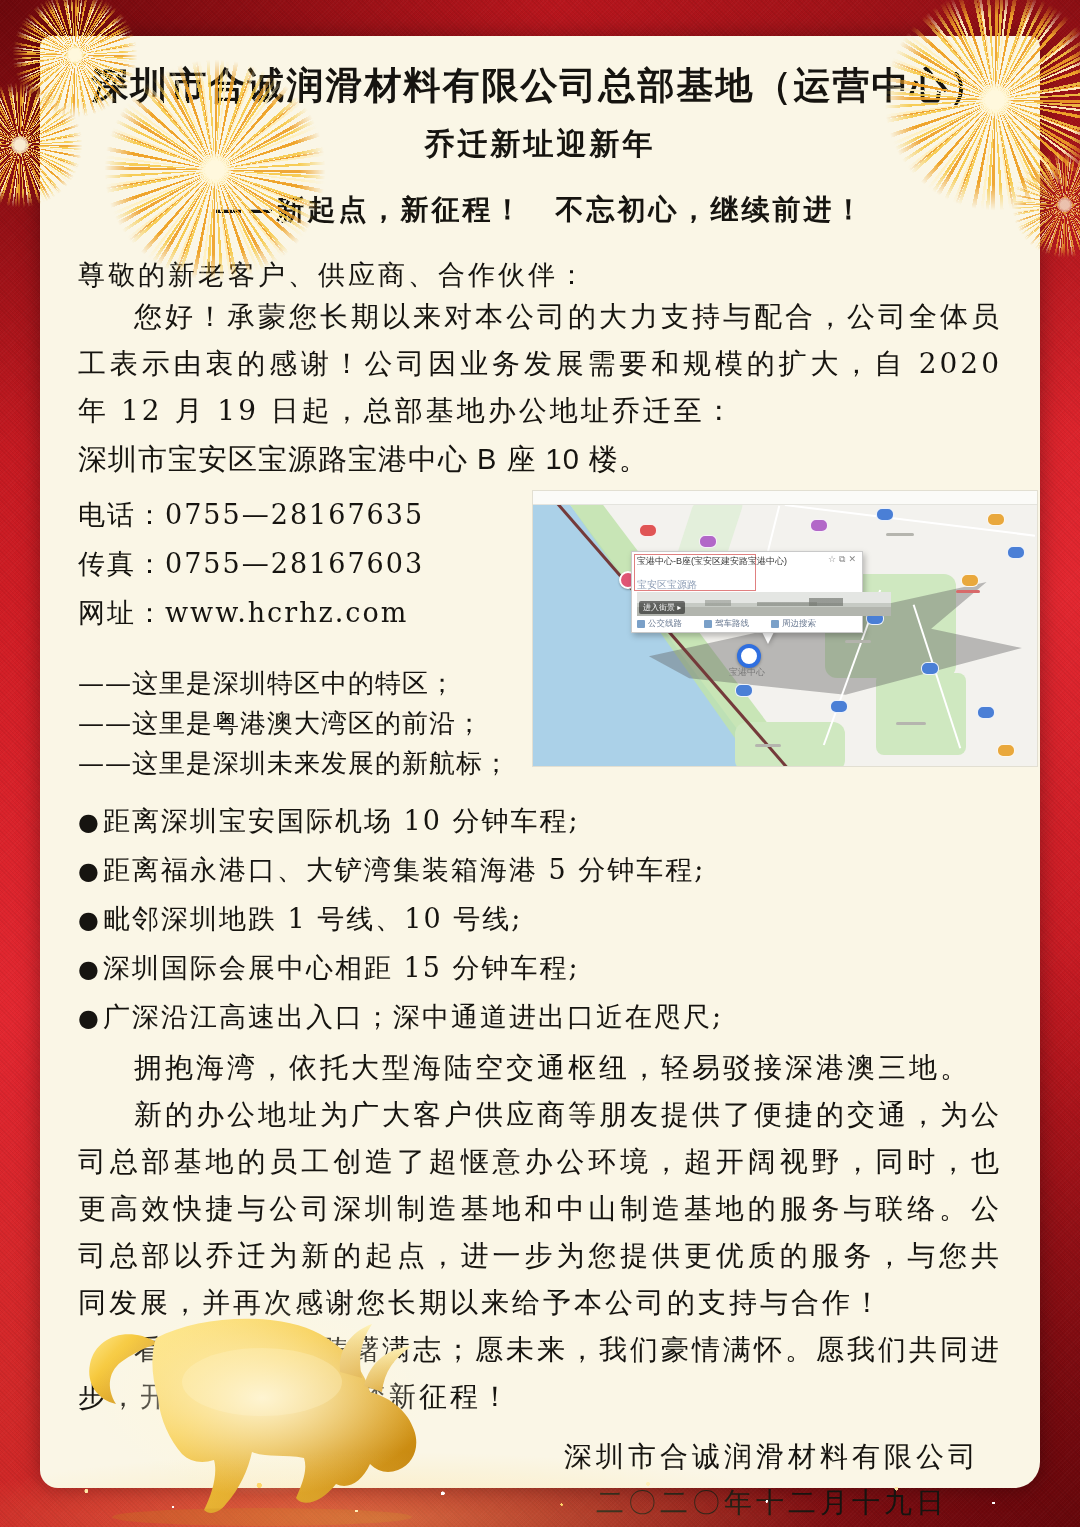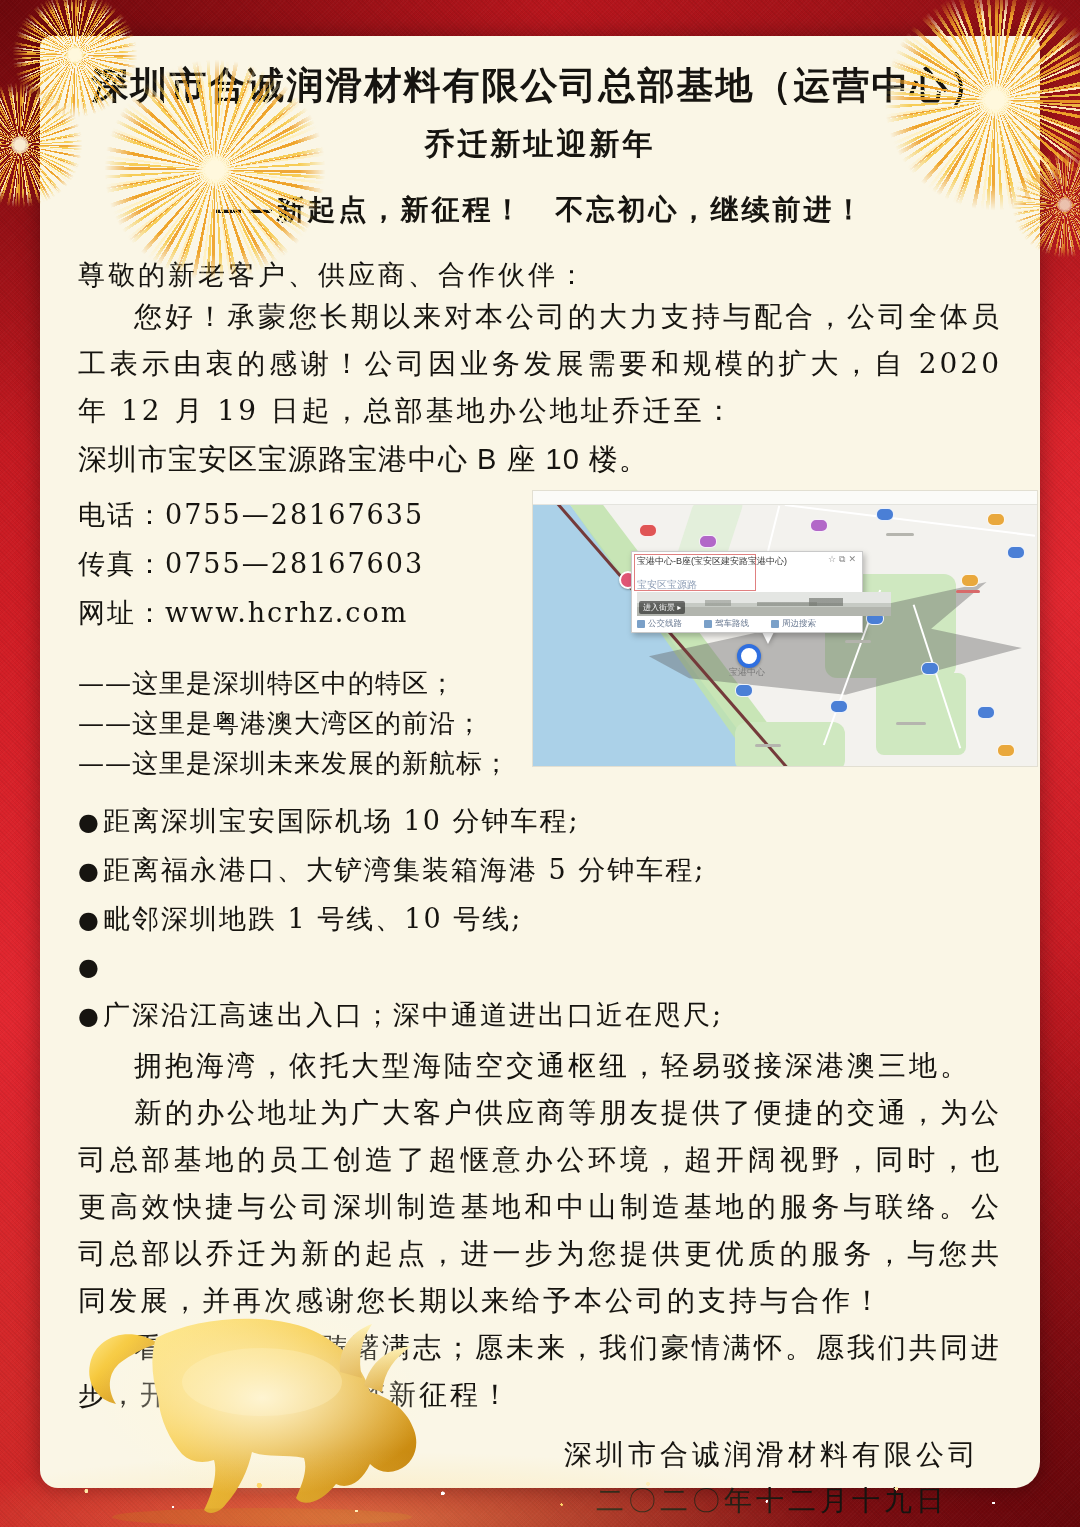--- a/index.html
+++ b/index.html
@@ -222,20 +222,21 @@
       <div class="b">
           <span class="bullet-dot">●</span>
           <span>距离福永港口、大铲湾集装箱海港 5 分钟车程;</span>
         </div>
       <div class="b">
           <span class="bullet-dot">●</span>
           <span>毗邻深圳地跌 1 号线、10 号线;</span>
         </div>
       <div class="b">
           <span class="bullet-dot">●</span>
+          <span>深圳国际会展中心相距 15 分钟车程;</span>
         </div>
       <div class="b">
           <span class="bullet-dot">●</span>
           <span>广深沿江高速出入口；深中通道进出口近在咫尺;</span>
         </div>
     </div>
 
     <div class="para indent" style="margin-top:2px;">拥抱海湾，依托大型海陆空交通枢纽，轻易驳接深港澳三地。</div>
     <div class="para indent" style="margin-top:0;">新的办公地址为广大客户供应商等朋友提供了便捷的交通，为公司总部基地的员工创造了超惬意办公环境，超开阔视野，同时，也更高效快捷与公司深圳制造基地和中山制造基地的服务与联络。公司总部以乔迁为新的起点，进一步为您提供更优质的服务，与您共同发展，并再次感谢您长期以来给予本公司的支持与合作！</div>
     <div class="para indent" style="margin-top:0;">看今朝，我们踌躇满志；愿未来，我们豪情满怀。愿我们共同进步，开创新纪元、筑梦新征程！</div>

